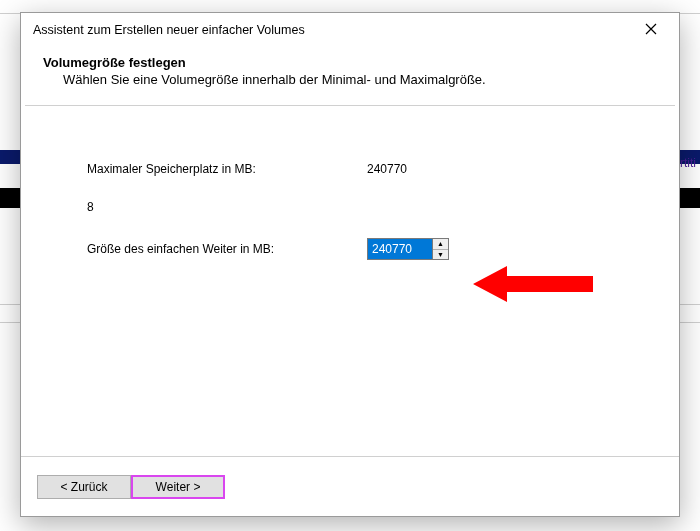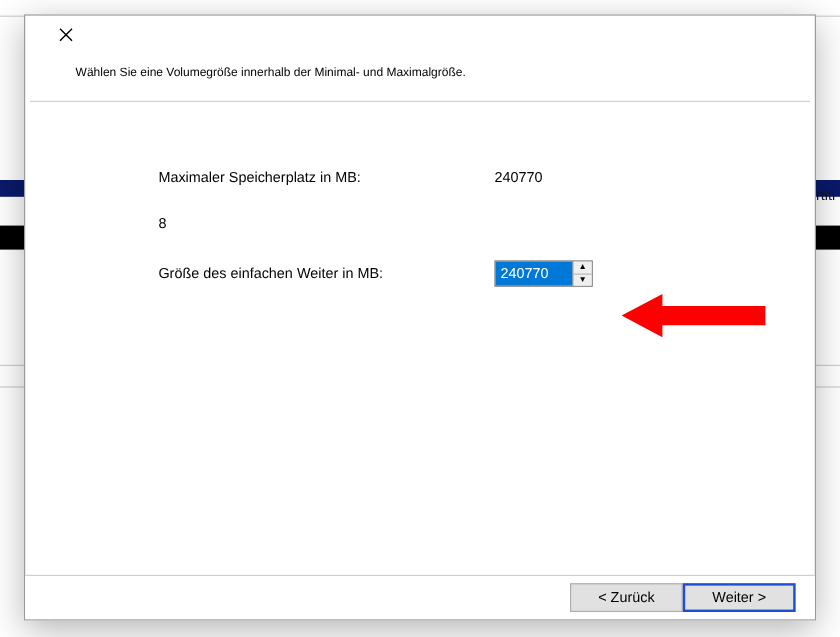--- a/index.html
+++ b/index.html
@@ -58,33 +58,32 @@
 
     .header {
       padding: 8px 22px 12px 22px;
     }
     .header .h1 {
       font-weight: 700;
       font-size: 13px;
       margin-bottom: 2px;
     }
     .header .h2 {
-      font-size: 10px;
+      font-size: 13px;
       padding-left: 20px;
     }
     .sep {
       height: 1px; background: #d0d0d0;
       margin: 6px 4px 0 4px;
     }
 
     .body {
       flex: 1;
       padding: 56px 48px 0 66px;
       position: relative;
-      margin-left: 45px;
     }
     .row {
       display: flex;
       align-items: center;
       margin-bottom: 24px;
       font-size: 12px;
     }
     .row .label { width: 280px; }
     .row .value { }
 
@@ -125,70 +124,72 @@
 
     
     .arrow {
       position: absolute;
       left: 452px; top: 156px;
       width: 120px; height: 44px;
       pointer-events: none;
     }
 
     .footer {
-      height: 37px;
+      height: 60px;
       border-top: 1px solid #d0d0d0;
       display: flex;
       align-items: center;
-      justify-content: flex-end;
+      justify-content: flex-start;
       padding: 0 16px;
       gap: 12px;
       background: #fff;
     }
     .btn {
       min-width: 94px;
       height: 24px;
       font-size: 12px;
       font-family: inherit;
       border: 1px solid #adadad;
       background: #e1e1e1;
       color: #000;
       cursor: default;
       padding: 0 10px;
     }
     .btn.pair-left { margin-right: -12px; }
     .btn.primary {
-      border: 2px solid #1d4ed8;
+      border: 2px solid #d946ef;
       background: #e1e1e1;
     }
   </style>
 </head>
 <body>
 
 <div class="bg">
   <div class="band-light" style="top:13px;"></div>
   <div class="band-light" style="top:304px;"></div>
   <div class="band-light" style="top:322px;"></div>
   <div class="band-dark" style="top:150px;"></div>
   <div class="band-dark" style="top:188px; height:20px; background:#000;"></div>
-  <span class="snip" style="right:4px; top:156px; color:#0f172a;">rtiti</span>
+  <span class="snip" style="right:4px; top:156px; color:#4c1d95;">rtiti</span>
 </div>
 
 <div class="dialog">
   <div class="titlebar">
+    <span class="title">Assistent zum Erstellen neuer einfacher Volumes</span>
     <div class="close">
       <span>
         <svg width="12" height="12" viewBox="0 0 12 12">
             <path d="M1 1 L11 11 M11 1 L1 11" stroke="currentColor" stroke-width="1.2" fill="none"></path>
           </svg>
       </span>
     </div>
   </div>
 
   <div class="header">
+    <div class="h1">Volumegröße festlegen</div>
     <div class="h2">Wählen Sie eine Volumegröße innerhalb der Minimal- und Maximalgröße.</div>
   </div>
   <div class="sep"></div>
 
   <div class="body">
     <div class="row">
       <div class="label">Maximaler Speicherplatz in MB:</div>
       <div class="value">240770</div>
     </div>
     <div class="row">

